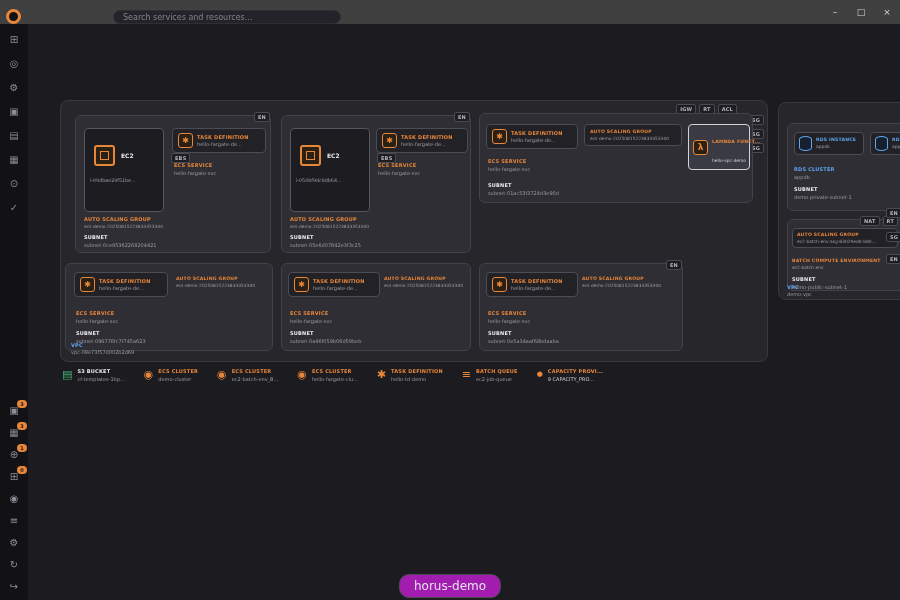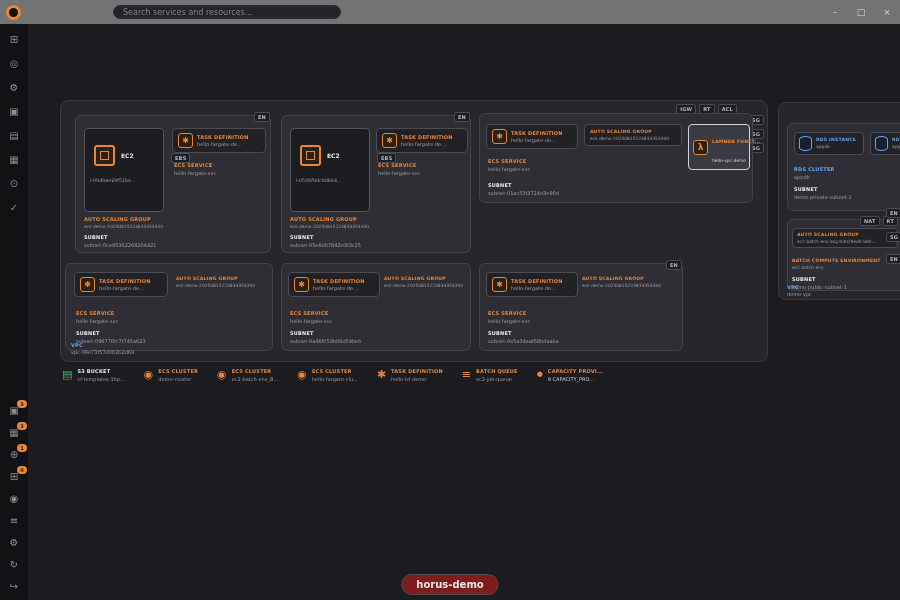--- a/index.html
+++ b/index.html
@@ -1,20 +1,20 @@
 <!DOCTYPE html>
 <html><head>
 <meta charset="utf-8">
 <style>
   html,body{margin:0;padding:0;background:#101013;}
   .page{position:relative;width:900px;height:600px;overflow:hidden;background:#1c1c20;
         font-family:"DejaVu Sans","Liberation Sans",sans-serif;-webkit-font-smoothing:antialiased;}
 
   
-  .titlebar{position:absolute;top:0;left:0;right:0;height:24px;background:#737373;display:flex;align-items:center;z-index:30;}
+  .titlebar{position:absolute;top:0;left:0;right:0;height:24px;background:#404040;display:flex;align-items:flex-end;z-index:30;}
   .logo{width:15px;height:15px;border-radius:50%;border:3px solid #e8863a;box-sizing:border-box;margin-left:6px;background:#121215;}
   .search{margin-left:92px;width:228px;height:14px;background:#232329;border:1px solid #2e2e35;border-radius:7px;
           color:#c8c8d0;font-size:8px;padding:0 9px;outline:none;font-family:inherit;box-sizing:border-box;}
   .search::placeholder{color:#83838b;}
   .winbtns{margin-left:auto;display:flex;height:100%;}
   .winbtn{width:26px;height:100%;display:flex;align-items:center;justify-content:center;color:#d6d6dc;font-size:9px;cursor:pointer;}
 
   
   .sidebar{position:absolute;left:0;top:24px;bottom:0;width:28px;background:#121215;display:flex;flex-direction:column;
            align-items:center;padding:9px 0 6px;box-sizing:border-box;z-index:25;}
@@ -60,22 +60,22 @@
   .ec2-id{font-size:4.8px;color:#9b9ba3;margin:12px 5px 0;white-space:nowrap;overflow:hidden;}
   .ebs-col{position:absolute;right:-8px;top:24px;display:flex;flex-direction:column;gap:4px;}
 
   
   .res-row{position:absolute;left:62px;top:368px;display:flex;align-items:center;gap:19px;}
   .res-item{display:flex;align-items:center;gap:5px;cursor:pointer;}
   .res-ic{font-size:11px;line-height:1;}
   .ic-orange{color:#e8863a;} .ic-green{color:#3fae6e;} .ic-dot{font-size:7px;}
   .res-item .col{display:flex;flex-direction:column;}
 
-  .region-pill{position:absolute;left:50%;top:574px;transform:translateX(-50%);background:#7f1d1d;border:1px solid #4c4c54;
-               border-radius:10px;padding:4px 14px;font-size:10px;font-weight:bold;color:#e4e4ea;cursor:pointer;white-space:nowrap;}
+  .region-pill{position:absolute;left:50%;top:574px;transform:translateX(-50%);background:#a21caf;border:1px solid #4c4c54;
+               border-radius:10px;padding:4px 14px;font-size:12px;font-weight:normal;color:#e4e4ea;cursor:pointer;white-space:nowrap;}
 </style>
 </head>
 <body>
 
 <div class="page">
 
   <div class="titlebar">
     <div class="logo"></div>
     <input class="search" placeholder="Search services and resources..." style="">
     <div class="winbtns">

